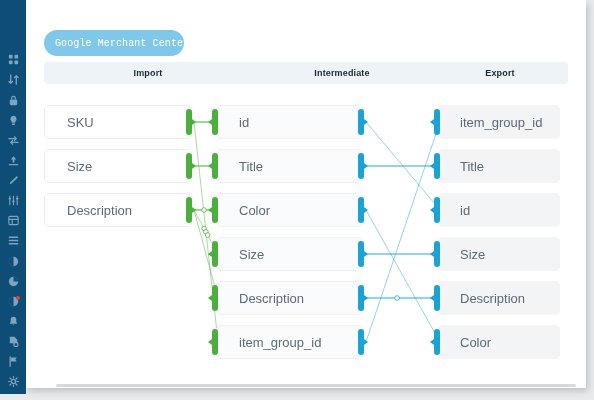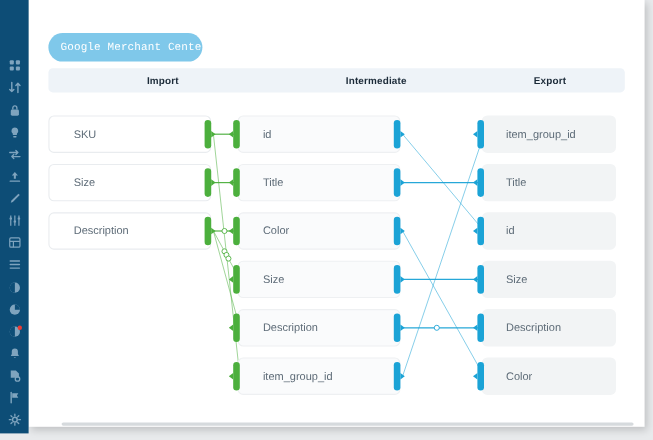--- a/index.html
+++ b/index.html
@@ -79,21 +79,21 @@
     letter-spacing: .15px;
   }
   .ch.c1 { left: 0;   width: 208px; }
   .ch.c2 { left: 208px; width: 180px; }
   .ch.c3 { left: 388px; width: 136px; }
   .field {
     position: absolute;
     height: 34px;
     border-radius: 5px;
     display: flex; align-items: center;
-    font-size: 10px;
+    font-size: 13px;
     color: #5d6b77;
     padding-left: 22px;
     cursor: pointer;
   }
   .field.import {
     background: #ffffff;
     border: 1px solid #e9ecef;
     width: 148px;
     left: 18px;
   }

